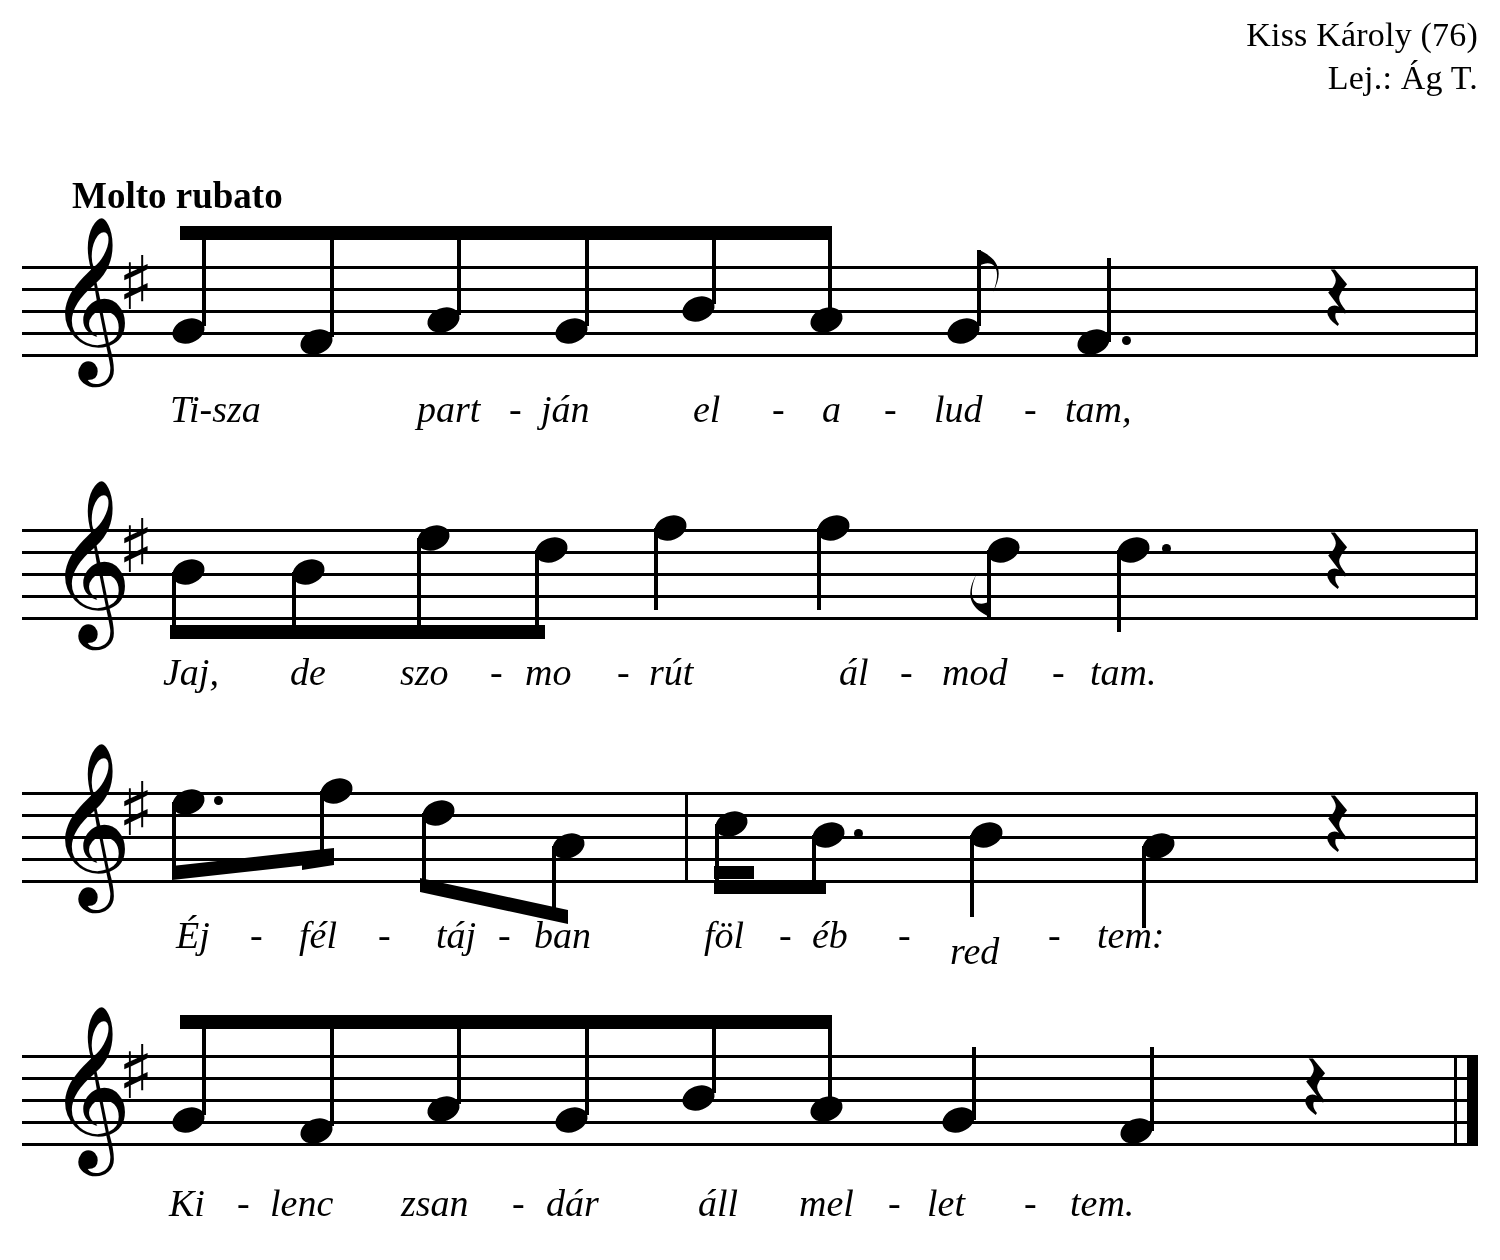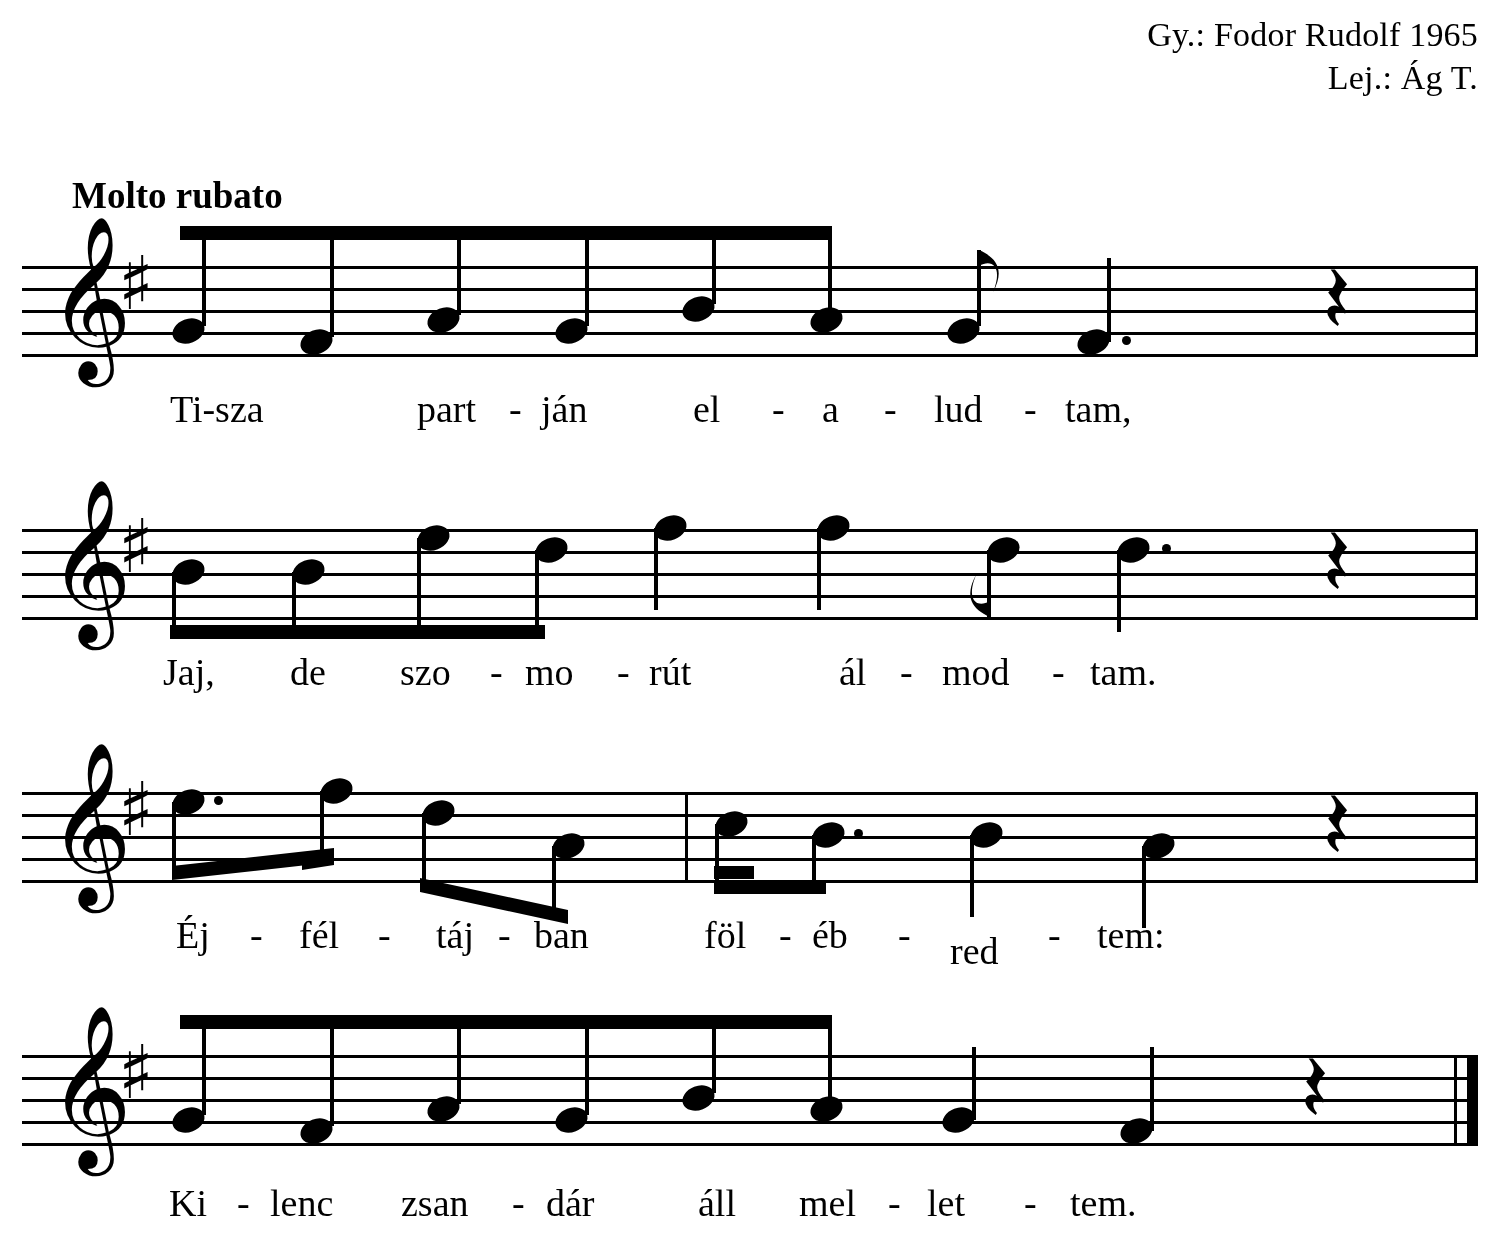--- a/index.html
+++ b/index.html
@@ -151,31 +151,32 @@
     position: absolute;
     left: 0;
     width: 100%;
     height: 52px;
   }
   .lyric {
     position: absolute;
     font-size: 38px;
     white-space: nowrap;
     font-family: "Liberation Serif", serif;
+    font-style: italic;
   }
   #lyrics-1 { top: 155px; }
   #lyrics-2 { top: 155px; }
   #lyrics-3 { top: 155px; }
   #lyrics-4 { top: 160px; }
 </style>
 </head>
 <body>
 
 <div class="header-credits">
-  <div>Gy.: Fodor Rudolf 1965</div>
+  <div>Kiss Károly (76)</div>
   <div>Lej.: Ág T.</div>
 </div>
 
 <div class="tempo-mark">Molto rubato</div>
 
 <div class="system" id="system-1">
   <div class="staff">
     <div class="staff-line sl0"></div>
     <div class="staff-line sl1"></div>
     <div class="staff-line sl2"></div>

